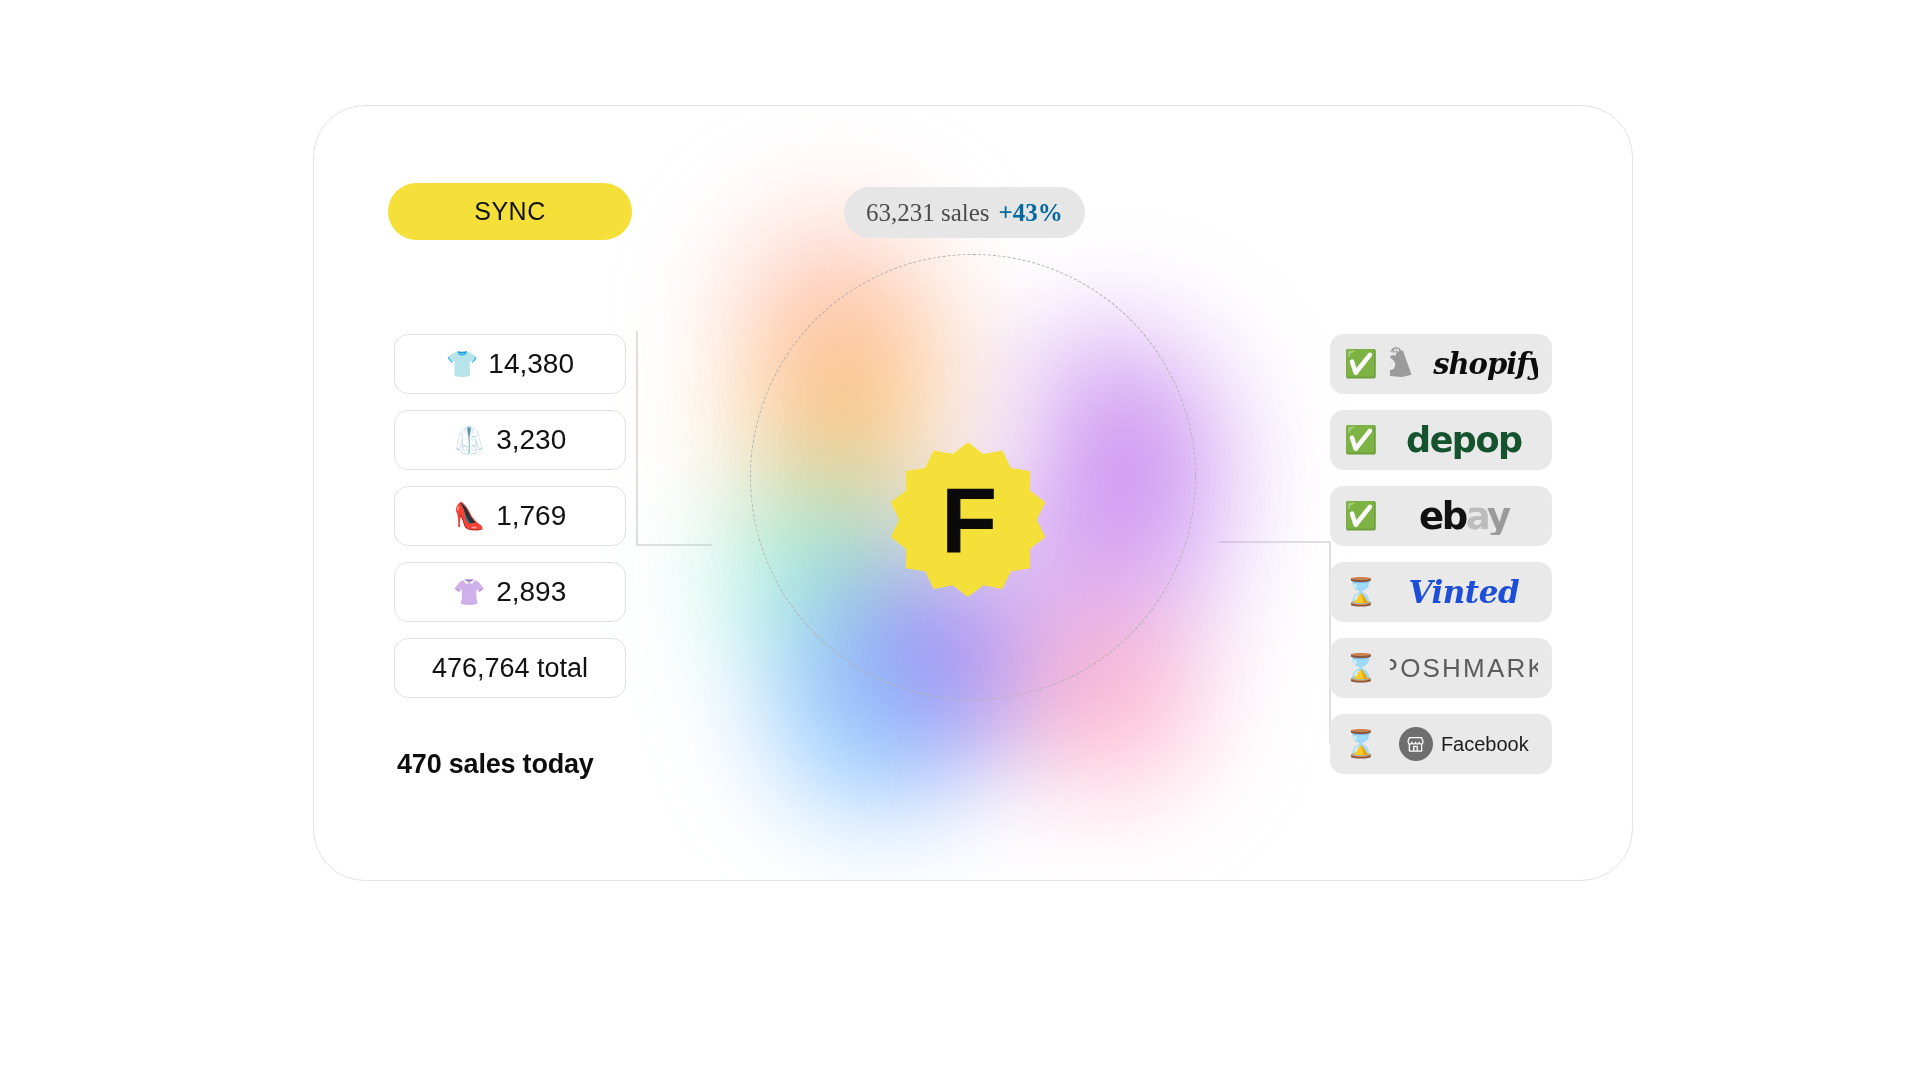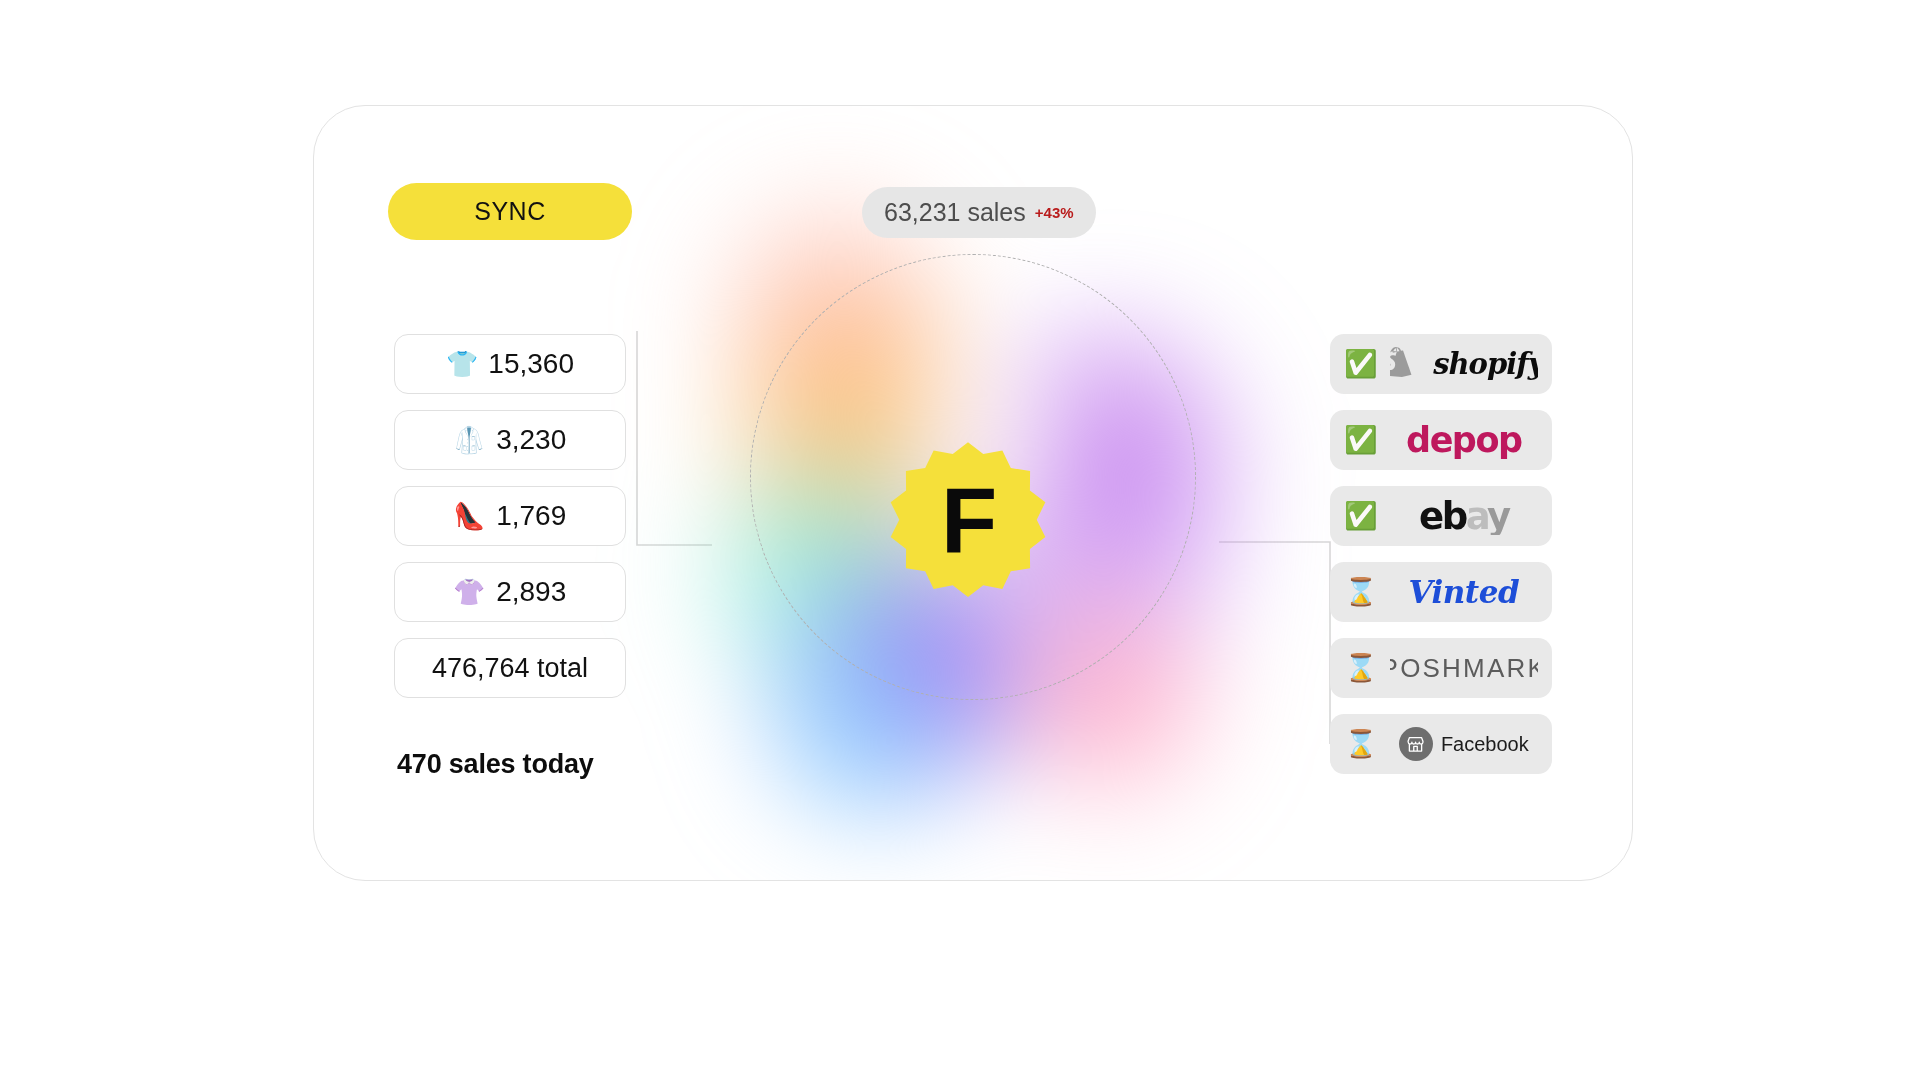--- a/index.html
+++ b/index.html
@@ -85,22 +85,22 @@
     align-items: center;
     gap: 9px;
     z-index: 6;
   }
   .sales-badge .count {
     font-size: 25px;
     color: #4d4d4d;
     font-weight: 400;
   }
   .sales-badge .delta {
-    font-size: 15px;
-    color: #b91c1c;
+    font-size: 25px;
+    color: #0369a1;
     font-weight: bold;
   }
 
   
   .mesh-wrap {
     position: absolute;
     left: 690px;
     top: 175px;
     width: 560px;
     height: 620px;
@@ -282,21 +282,21 @@
     font-weight: bold;
     font-size: 29px;
     color: #0c0c0c;
     letter-spacing: -1px;
   }
 
   
   .logo-depop {
     font-size: 35px;
     font-weight: bold;
-    color: #be185d;
+    color: #14532d;
     letter-spacing: -1.5px;
     font-family: "DejaVu Sans", sans-serif;
   }
 
   
   .logo-ebay {
     font-size: 37px;
     font-weight: bold;
     letter-spacing: -2.5px;
     font-family: "DejaVu Sans", sans-serif;
@@ -374,21 +374,21 @@
         <div class="blob b-pink"></div>
         <div class="blob b-cyan"></div>
         <div class="blob b-white"></div>
       </div>
     </div>
 
     <div class="dashed-circle" style="left:436px; top:148px;"></div>
 
     <button class="sync-btn" style="left:74px; top:77px;">SYNC</button>
 
-    <div class="sales-badge" style="left:548px; top:81px;">
+    <div class="sales-badge" style="left:530px; top:81px;font-family:Liberation Serif, serif;">
       <span class="count">63,231 sales</span>
       <span class="delta">+43%</span>
     </div>
 
 
     <div class="badge-center" style="left:571px; top:333px;">
       <svg viewBox="0 0 100 100" aria-hidden="true">
         <path d="M50 2
                  L59.2 9.1 L70.7 6.9 L75.8 17.5 L87.4 19.3 L87.3 31
                  L96.6 38.1 L91.4 48.6 L96.6 59.1 L87.3 66.2 L87.4 77.9
@@ -396,21 +396,21 @@
                  L29.3 90.3 L24.2 79.7 L12.6 77.9 L12.7 66.2 L3.4 59.1
                  L8.6 48.6 L3.4 38.1 L12.7 31 L12.6 19.3 L24.2 17.5
                  L29.3 6.9 L40.8 9.1 Z" fill="#f5e03a"></path>
       </svg>
       <div class="badge-letter">F</div>
     </div>
 
     <div class="stat-list" style="left:80px; top:228px;">
       <div class="stat-item">
         <span class="emoji">👕</span>
-        <span class="value">15,360</span>
+        <span class="value">14,380</span>
       </div>
       <div class="stat-item">
         <span class="emoji">🥼</span>
         <span class="value">3,230</span>
       </div>
       <div class="stat-item">
         <span class="emoji">👠</span>
         <span class="value">1,769</span>
       </div>
       <div class="stat-item">

